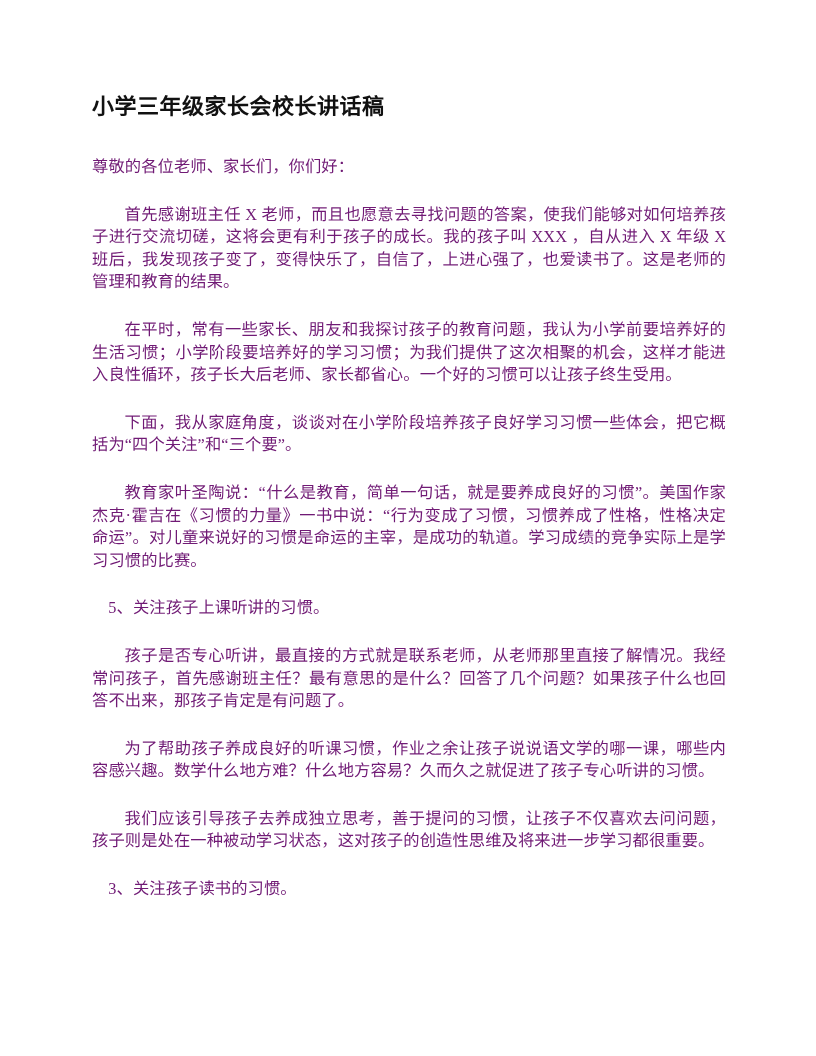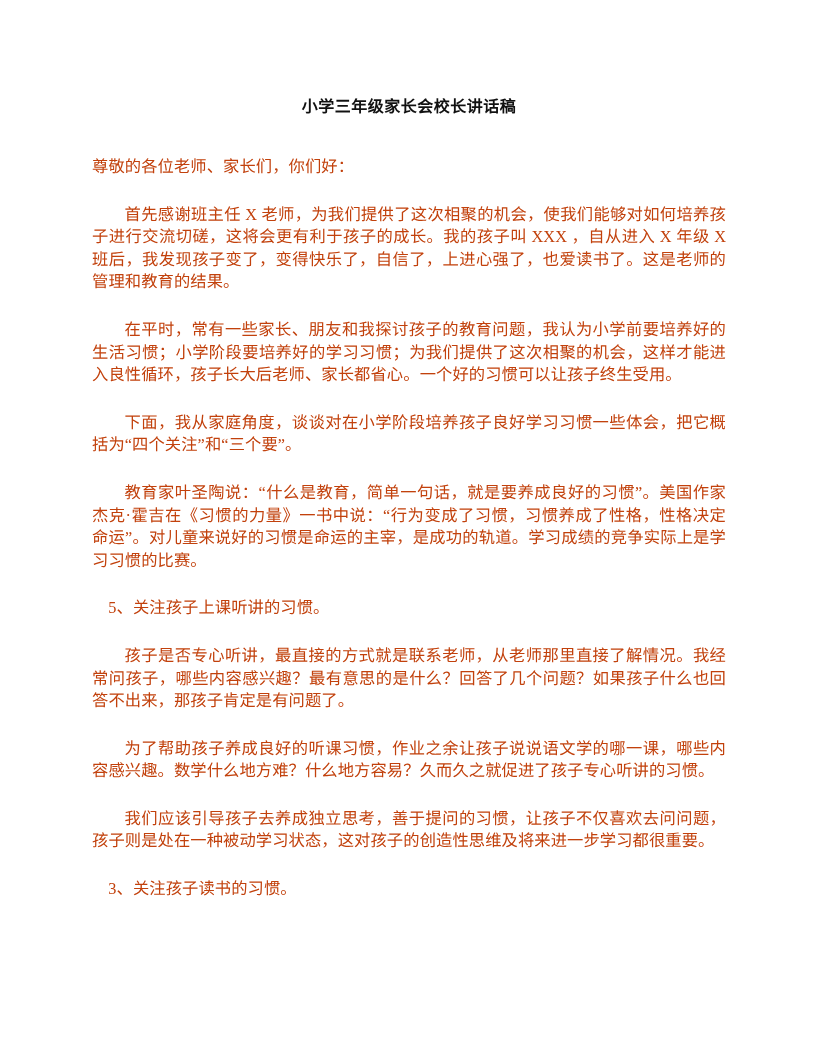--- a/index.html
+++ b/index.html
@@ -18,32 +18,31 @@
   }
   .doc-body {
     position: absolute;
     left: 92px;
     top: 92px;
     width: 634px;
   }
   .doc-title {
     font-family: "Liberation Sans", "DejaVu Sans", sans-serif;
     font-weight: bold;
-    font-size: 16px;
+    font-size: 22px;
     line-height: 30px;
-    text-align: center;
     color: #111111;
     margin: 0 0 34px 0;
     letter-spacing: 0.5px;
   }
   .para {
     font-family: "Liberation Serif", "DejaVu Serif", serif;
     font-size: 16.3px;
     line-height: 22.6px;
-    color: #c2410c;
+    color: #701a75;
     margin: 0 0 25px 0;
     text-align: justify;
     text-justify: inter-ideograph;
     word-break: break-all;
     letter-spacing: 0.1px;
   }
   .para.indent {
     text-indent: 2em;
   }
   .para.noindent {
@@ -57,24 +56,24 @@
   }
 </style>
 </head>
 <body>
 
 <div class="page">
   <div class="doc-body">
     <h1 class="doc-title">小学三年级家长会校长讲话稿</h1>
     <div id="paragraphs">
         <p class="para noindent">尊敬的各位老师、家长们，你们好：</p>
-        <p class="para indent">首先感谢班主任 X 老师，为我们提供了这次相聚的机会，使我们能够对如何培养孩子进行交流切磋，这将会更有利于孩子的成长。我的孩子叫 XXX ，自从进入 X 年级 X 班后，我发现孩子变了，变得快乐了，自信了，上进心强了，也爱读书了。这是老师的管理和教育的结果。</p>
+        <p class="para indent">首先感谢班主任 X 老师，而且也愿意去寻找问题的答案，使我们能够对如何培养孩子进行交流切磋，这将会更有利于孩子的成长。我的孩子叫 XXX ，自从进入 X 年级 X 班后，我发现孩子变了，变得快乐了，自信了，上进心强了，也爱读书了。这是老师的管理和教育的结果。</p>
         <p class="para indent">在平时，常有一些家长、朋友和我探讨孩子的教育问题，我认为小学前要培养好的生活习惯；小学阶段要培养好的学习习惯；为我们提供了这次相聚的机会，这样才能进入良性循环，孩子长大后老师、家长都省心。一个好的习惯可以让孩子终生受用。</p>
         <p class="para indent">下面，我从家庭角度，谈谈对在小学阶段培养孩子良好学习习惯一些体会，把它概括为“四个关注”和“三个要”。</p>
         <p class="para indent">教育家叶圣陶说：“什么是教育，简单一句话，就是要养成良好的习惯”。美国作家杰克·霍吉在《习惯的力量》一书中说：“行为变成了习惯，习惯养成了性格，性格决定命运”。对儿童来说好的习惯是命运的主宰，是成功的轨道。学习成绩的竞争实际上是学习习惯的比赛。</p>
         <p class="para item">5、关注孩子上课听讲的习惯。</p>
-        <p class="para indent">孩子是否专心听讲，最直接的方式就是联系老师，从老师那里直接了解情况。我经常问孩子，哪些内容感兴趣？最有意思的是什么？回答了几个问题？如果孩子什么也回答不出来，那孩子肯定是有问题了。</p>
+        <p class="para indent">孩子是否专心听讲，最直接的方式就是联系老师，从老师那里直接了解情况。我经常问孩子，首先感谢班主任？最有意思的是什么？回答了几个问题？如果孩子什么也回答不出来，那孩子肯定是有问题了。</p>
         <p class="para indent">为了帮助孩子养成良好的听课习惯，作业之余让孩子说说语文学的哪一课，哪些内容感兴趣。数学什么地方难？什么地方容易？久而久之就促进了孩子专心听讲的习惯。</p>
         <p class="para indent">我们应该引导孩子去养成独立思考，善于提问的习惯，让孩子不仅喜欢去问问题，孩子则是处在一种被动学习状态，这对孩子的创造性思维及将来进一步学习都很重要。</p>
         <p class="para item">3、关注孩子读书的习惯。</p>
       </div>
   </div>
 </div>
 
 </body></html>

